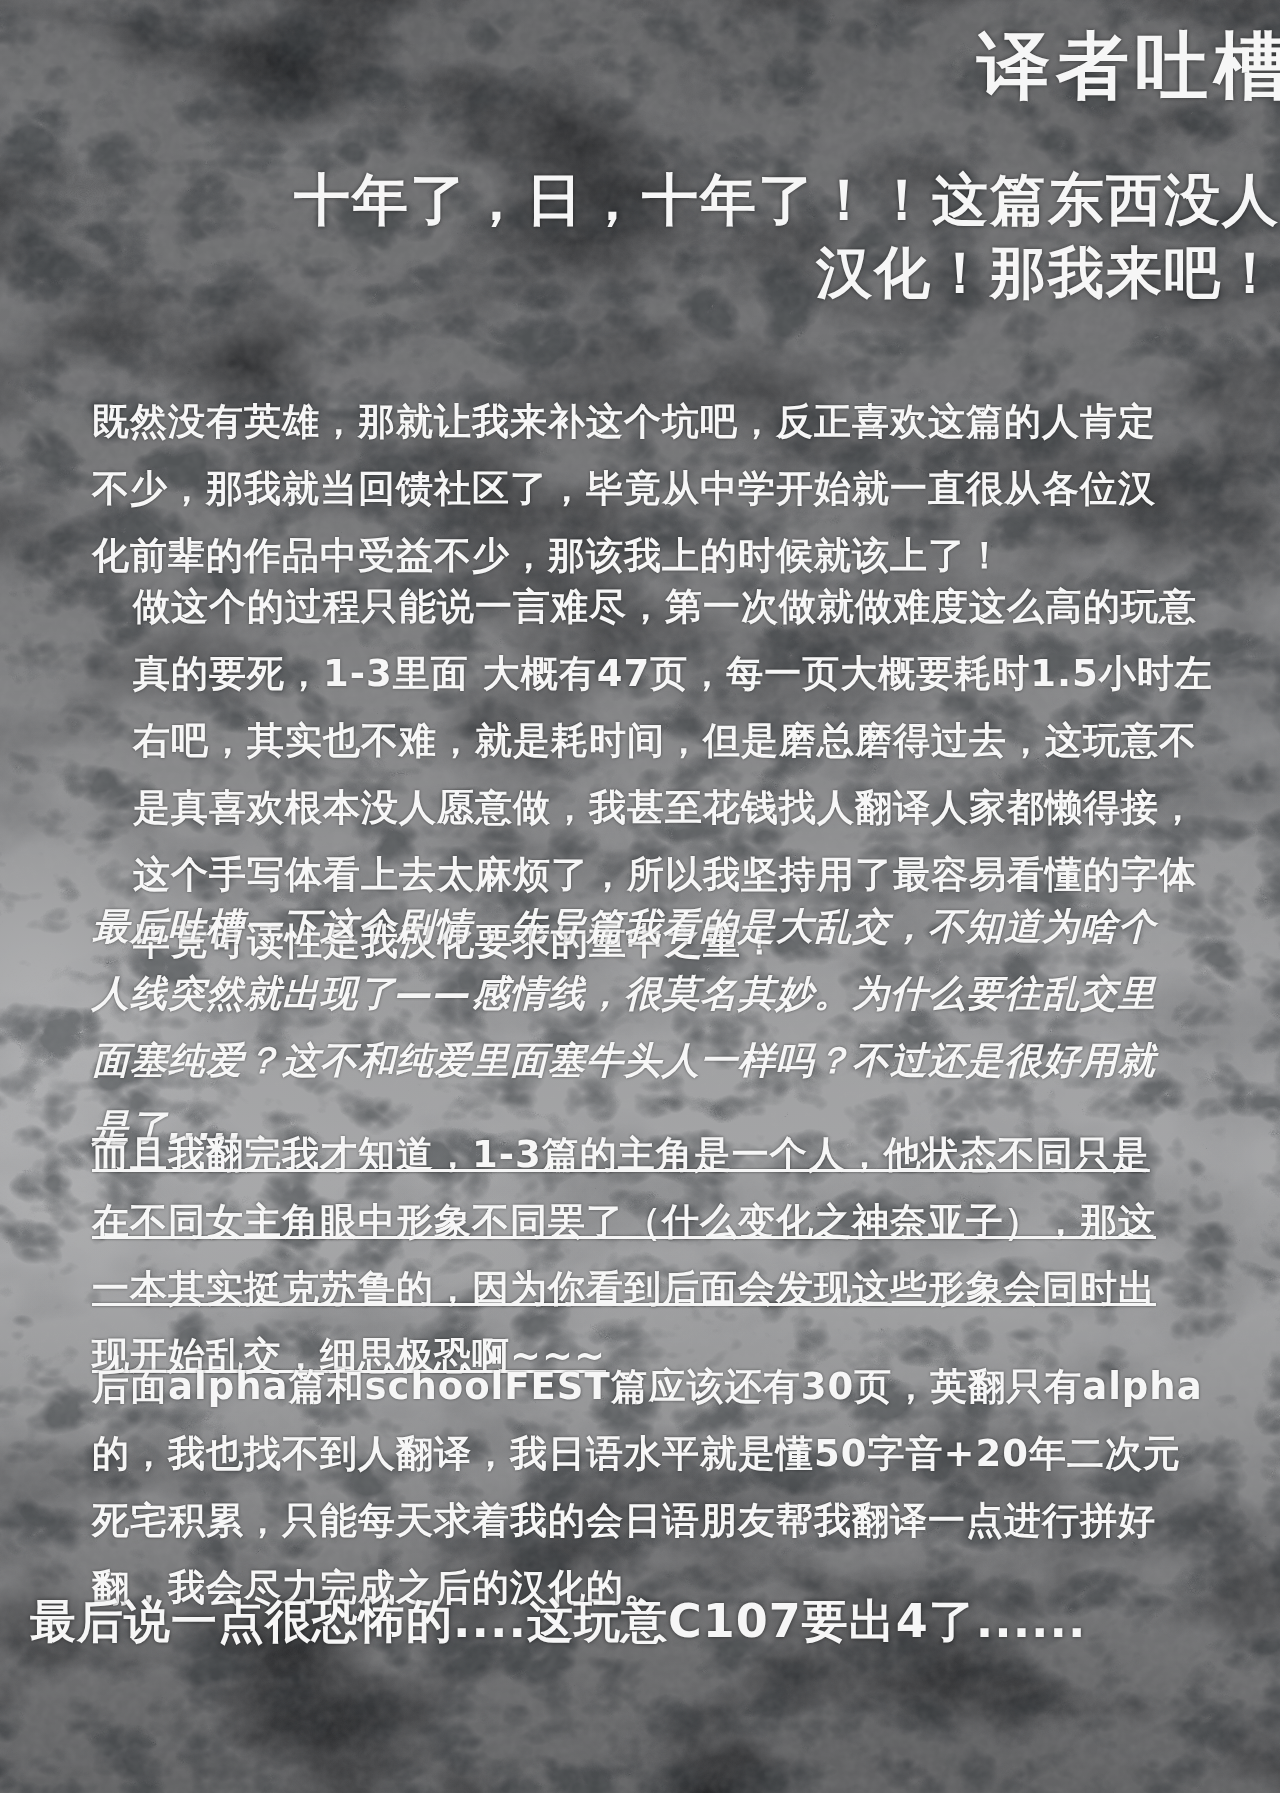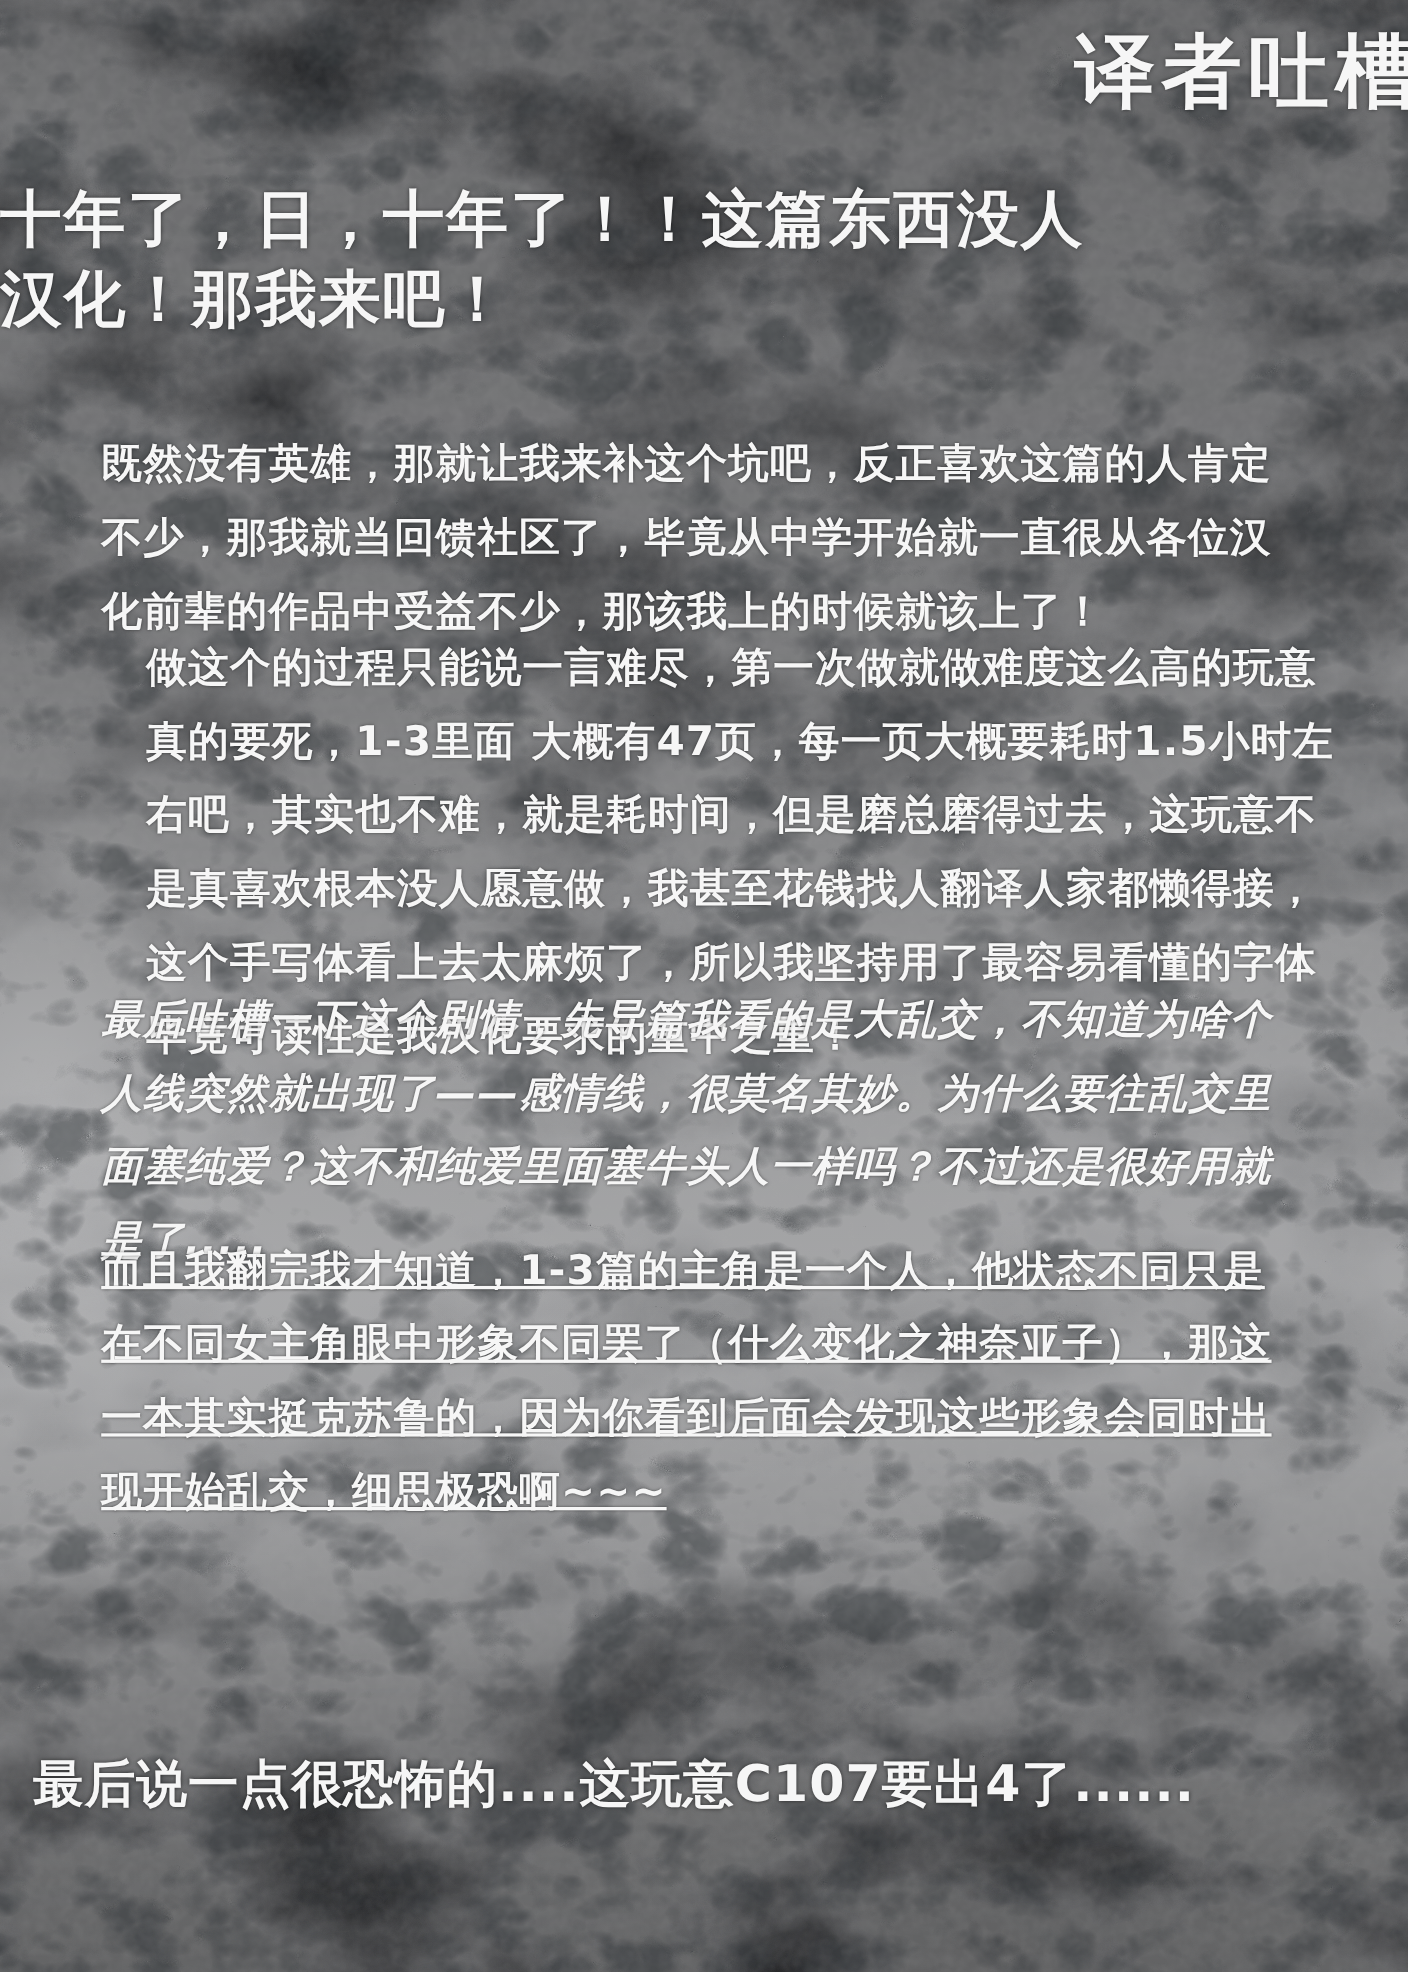--- a/index.html
+++ b/index.html
@@ -63,21 +63,21 @@
     letter-spacing: 6px;
     line-height: 1.15;
     text-shadow: 0 0 4px rgba(0,0,0,0.55);
   }
   .subtitle {
     position: absolute;
     top: 163px;
     left: 0;
     width: 100%;
     margin: 0;
-    text-align: left;
+    text-align: right;
     font-size: 56px;
     line-height: 73px;
     letter-spacing: 2px;
     white-space: pre-line;
     text-shadow: 0 0 4px rgba(0,0,0,0.55);
   }
   .para {
     position: absolute;
     left: 92px;
     width: 1130px;
@@ -153,17 +153,21 @@
     <p class="para p3">最后吐槽一下这个剧情，先导篇我看的是大乱交，不知道为啥个
 人线突然就出现了——感情线，很莫名其妙。为什么要往乱交里
 面塞纯爱？这不和纯爱里面塞牛头人一样吗？不过还是很好用就
 是了.....</p>
 
     <p class="para p4">而且我翻完我才知道，1-3篇的主角是一个人，他状态不同只是
 在不同女主角眼中形象不同罢了（什么变化之神奈亚子），那这
 一本其实挺克苏鲁的，因为你看到后面会发现这些形象会同时出
 现开始乱交，细思极恐啊~~~</p>
 
+    <p class="para p5">后面alpha篇和schoolFEST篇应该还有30页，英翻只有alpha
+的，我也找不到人翻译，我日语水平就是懂50字音+20年二次元
+死宅积累，只能每天求着我的会日语朋友帮我翻译一点进行拼好
+翻，我会尽力完成之后的汉化的。</p>
 
     <p class="footer-note">最后说一点很恐怖的....这玩意C107要出4了......</p>
 
   </div>
 </div>
 
 </body></html>

